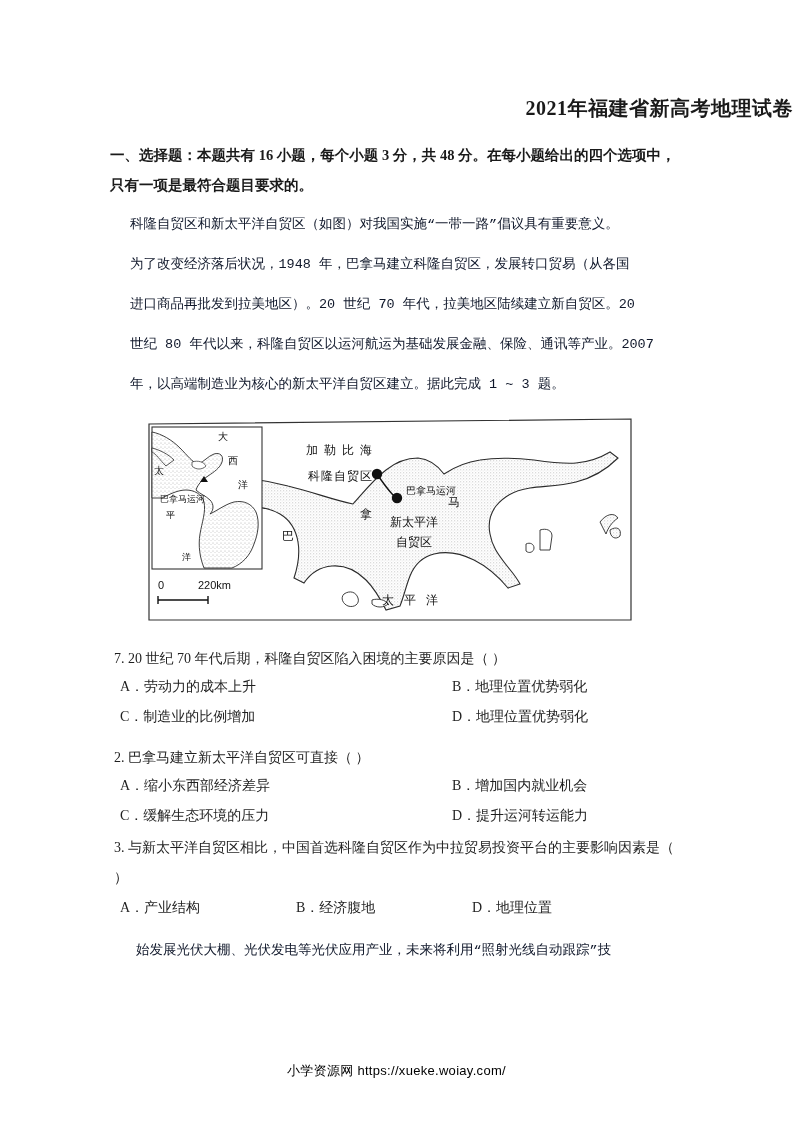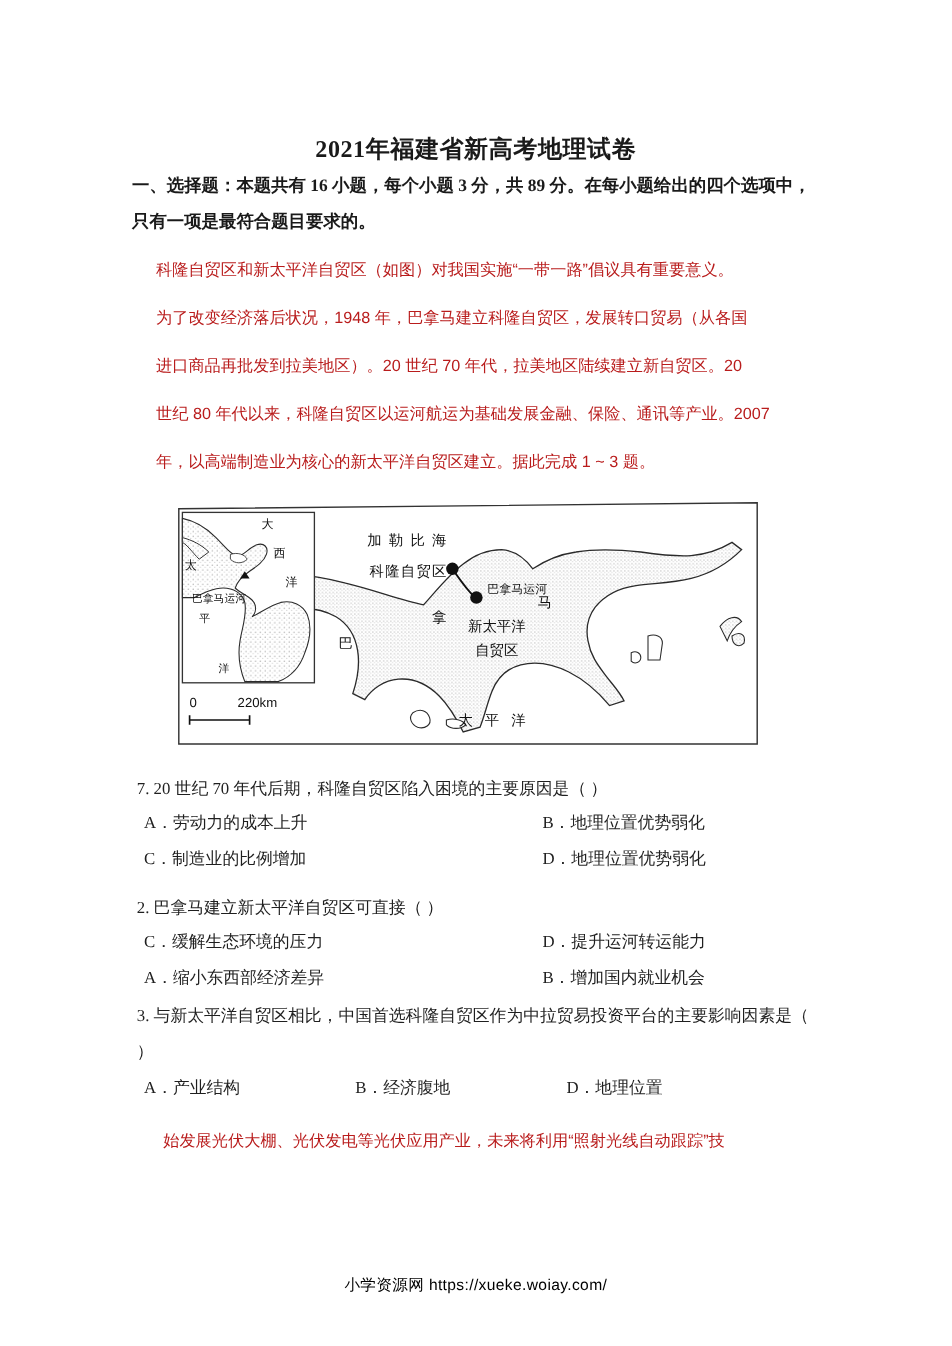--- a/index.html
+++ b/index.html
@@ -16,25 +16,25 @@
     overflow: hidden;
   }
   .page {
     position: absolute;
     inset: 0;
     padding: 0;
   }
 
   
   .doc-title {
-    text-align: center;
+    text-align: right;
     font-size: 20px;
     font-weight: bold;
     letter-spacing: 0.5px;
-    margin: 16px;
+    margin: 0;
     position: absolute;
     top: 95px;
     left: 0;
     right: 0;
     font-family: "Liberation Serif", "DejaVu Serif", serif;
   }
 
   
   .section-head {
     position: absolute;
@@ -47,23 +47,23 @@
     text-align: justify;
     text-justify: inter-ideograph;
   }
   .section-head .ln { display: block; }
 
   
   .passage {
     position: absolute;
     left: 130px;
     width: 560px;
-    font-family: Liberation Sans, sans-serif;
+    font-family: Liberation Mono, monospace;
     font-size: 13.5px;
-    color: #b91c1c;
+    color: #0f172a;
     line-height: 40px;
     text-align: justify;
     text-justify: inter-ideograph;
   }
   .passage .ln {
     display: block;
     white-space: nowrap;
   }
   #passage-1 { top: 205px; }
   #passage-2 {
@@ -136,21 +136,21 @@
   }
 </style>
 </head>
 <body>
 
 <div class="page">
 
   <h1 class="doc-title">2021年福建省新高考地理试卷</h1>
 
   <div class="section-head">
-    <span class="ln">一、选择题：本题共有 16 小题，每个小题 3 分，共 89 分。在每小题给出的四个选项中，</span>
+    <span class="ln">一、选择题：本题共有 16 小题，每个小题 3 分，共 48 分。在每小题给出的四个选项中，</span>
     <span class="ln">只有一项是最符合题目要求的。</span>
   </div>
 
   <div class="passage" id="passage-1">
     <span class="ln">科隆自贸区和新太平洋自贸区（如图）对我国实施“一带一路”倡议具有重要意义。</span>
     <span class="ln">为了改变经济落后状况，1948 年，巴拿马建立科隆自贸区，发展转口贸易（从各国</span>
     <span class="ln">进口商品再批发到拉美地区）。20 世纪 70 年代，拉美地区陆续建立新自贸区。20</span>
     <span class="ln">世纪 80 年代以来，科隆自贸区以运河航运为基础发展金融、保险、通讯等产业。2007</span>
     <span class="ln">年，以高端制造业为核心的新太平洋自贸区建立。据此完成 1 ~ 3 题。</span>
   </div>
@@ -270,26 +270,26 @@
     </div>
     <div class="opt-row opt-2">
       <span class="opt">C．制造业的比例增加</span>
       <span class="opt">D．地理位置优势弱化</span>
     </div>
   </div>
 
   <div class="question" id="q2">
     <span class="q-stem">2. 巴拿马建立新太平洋自贸区可直接（     ）</span>
     <div class="opt-row opt-2">
+      <span class="opt">A．缩小东西部经济差异</span>
+      <span class="opt">B．增加国内就业机会</span>
+    </div>
+    <div class="opt-row opt-2">
       <span class="opt">C．缓解生态环境的压力</span>
       <span class="opt">D．提升运河转运能力</span>
-    </div>
-    <div class="opt-row opt-2">
-      <span class="opt">A．缩小东西部经济差异</span>
-      <span class="opt">B．增加国内就业机会</span>
     </div>
   </div>
 
   <div class="question" id="q3">
     <span class="q-stem wrap">3. 与新太平洋自贸区相比，中国首选科隆自贸区作为中拉贸易投资平台的主要影响因素是（     ）</span>
     <div class="opt-row opt-4">
       <span class="opt">A．产业结构</span>
       <span class="opt">B．经济腹地</span>
       <span class="opt">D．地理位置</span>
     </div>

